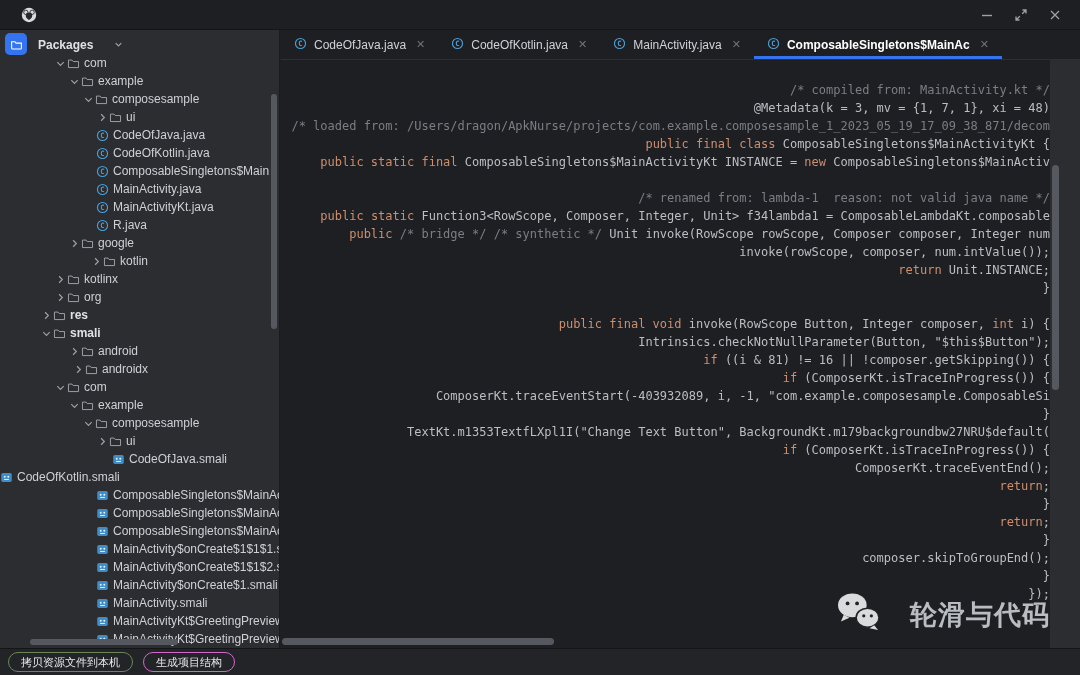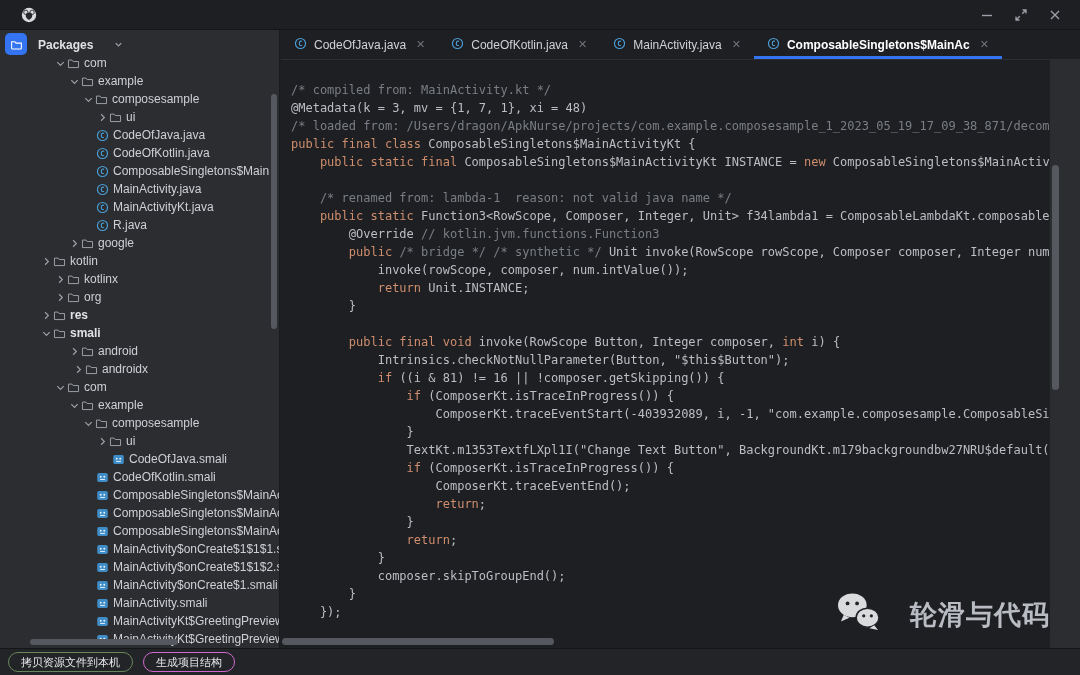--- a/index.html
+++ b/index.html
@@ -49,21 +49,21 @@
   .tab { display:flex; align-items:center; gap:7px; padding:0 13px; font-size:12px; color:#cfd2d8; position:relative; }
   .tab .tab-label { white-space:nowrap; }
   .tab.active .tab-label { color:#ffffff; font-weight:bold; }
   .tab.active::after { content:""; position:absolute; left:0; right:0; bottom:0; height:3px; background:#3574f0; }
   .tab-close { color:#6f737a; font-size:11px; margin-left:3px; }
   .code {
     position:absolute; top:30px; left:0; right:30px; bottom:0;
     overflow:hidden; padding:21px 0 0 10px;
     font-family:"DejaVu Sans Mono", monospace; font-size:12px; line-height:18px;
   }
-  .code-line { white-space:pre; height:18px; }
+  .code-line { white-space:pre; height:18px;text-align:right; }
   .tok-tx { color:#bcbec4; }
   .tok-kw { color:#cf8e6d; }
   .tok-cm { color:#7a7e85; }
   .right-gutter { position:absolute; top:30px; right:0; bottom:0; width:30px; background:#2b2d30; }
   .code-vsb { left:2px; top:105px; width:7px; height:225px; position:absolute; background:#55585e; border-radius:4px; }
   .code-hsb { left:1px; bottom:3px; height:7px; width:272px; }
   
   .footer {
     position:absolute; bottom:0; left:0; width:1080px; height:27px;
     background:#222428; border-top:1px solid #141517;
@@ -241,21 +241,21 @@
                 <path d="M4.5 2.5L8 6l-3.5 3.5"></path>
               </svg>
             </span>
             <span class="tr-icon">
               <svg viewBox="0 0 16 16" width="13" height="13" fill="none" stroke="#9da0a8" stroke-width="1.2">
                 <path d="M1.8 13V3.8h4.4l1.4 1.8h6.6V13z"></path>
               </svg>
             </span>
             <span class="tr-label">google</span>
           </div>
-          <div class="tree-row" style="padding-left: 40px;">
+          <div class="tree-row" style="padding-left: 54px; margin-left: 36px;">
             <span class="tr-chev">
               <svg viewBox="0 0 12 12" width="11" height="11" fill="none" stroke="#9da0a8" stroke-width="1.3">
                 <path d="M4.5 2.5L8 6l-3.5 3.5"></path>
               </svg>
             </span>
             <span class="tr-icon">
               <svg viewBox="0 0 16 16" width="13" height="13" fill="none" stroke="#9da0a8" stroke-width="1.2">
                 <path d="M1.8 13V3.8h4.4l1.4 1.8h6.6V13z"></path>
               </svg>
             </span>
@@ -395,21 +395,21 @@
             <span class="tr-icon">
               <svg viewBox="0 0 16 16" width="13" height="13">
                 <rect x="1.5" y="2.5" width="13" height="11" rx="2" fill="#3f8cc6"></rect>
                 <circle cx="5.8" cy="7" r="1.2" fill="#e3f2fb"></circle>
                 <circle cx="10.2" cy="7" r="1.2" fill="#e3f2fb"></circle>
                 <path d="M5 10.4h6" stroke="#e3f2fb" stroke-width="1.2"></path>
               </svg>
             </span>
             <span class="tr-label">CodeOfJava.smali</span>
           </div>
-          <div class="tree-row" style="padding-left: 96px;">
+          <div class="tree-row" style="">
             <span class="tr-icon">
               <svg viewBox="0 0 16 16" width="13" height="13">
                 <rect x="1.5" y="2.5" width="13" height="11" rx="2" fill="#3f8cc6"></rect>
                 <circle cx="5.8" cy="7" r="1.2" fill="#e3f2fb"></circle>
                 <circle cx="10.2" cy="7" r="1.2" fill="#e3f2fb"></circle>
                 <path d="M5 10.4h6" stroke="#e3f2fb" stroke-width="1.2"></path>
               </svg>
             </span>
             <span class="tr-label">CodeOfKotlin.smali</span>
           </div>
@@ -555,21 +555,20 @@
       </div>
     <div class="code" id="code">
         <div class="code-line"><span class="tok-cm">/* compiled from: MainActivity.kt */</span></div>
         <div class="code-line"><span class="tok-tx">@Metadata(k = 3, mv = {1, 7, 1}, xi = 48)</span></div>
         <div class="code-line"><span class="tok-cm">/* loaded from: /Users/dragon/ApkNurse/projects/com.example.composesample_1_2023_05_19_17_09_38_871/decom</span></div>
         <div class="code-line"><span class="tok-kw">public final class</span><span class="tok-tx"> ComposableSingletons$MainActivityKt {</span></div>
         <div class="code-line"><span class="tok-kw">    public static final</span><span class="tok-tx"> ComposableSingletons$MainActivityKt INSTANCE = </span><span class="tok-kw">new</span><span class="tok-tx"> ComposableSingletons$MainActiv</span></div>
         <div class="code-line">&nbsp;</div>
         <div class="code-line"><span class="tok-cm">    /* renamed from: lambda-1  reason: not valid java name */</span></div>
         <div class="code-line"><span class="tok-kw">    public static</span><span class="tok-tx"> Function3&lt;RowScope, Composer, Integer, Unit&gt; f34lambda1 = ComposableLambdaKt.composable</span></div>
-        <div class="code-line"><span class="tok-tx">        @Override </span><span class="tok-cm">// kotlin.jvm.functions.Function3</span></div>
         <div class="code-line"><span class="tok-kw">        public</span><span class="tok-cm"> /* bridge */ /* synthetic */</span><span class="tok-tx"> Unit invoke(RowScope rowScope, Composer composer, Integer num</span></div>
         <div class="code-line"><span class="tok-tx">            invoke(rowScope, composer, num.intValue());</span></div>
         <div class="code-line"><span class="tok-kw">            return</span><span class="tok-tx"> Unit.INSTANCE;</span></div>
         <div class="code-line"><span class="tok-tx">        }</span></div>
         <div class="code-line">&nbsp;</div>
         <div class="code-line"><span class="tok-kw">        public final void</span><span class="tok-tx"> invoke(RowScope Button, Integer composer, </span><span class="tok-kw">int</span><span class="tok-tx"> i) {</span></div>
         <div class="code-line"><span class="tok-tx">            Intrinsics.checkNotNullParameter(Button, "$this$Button");</span></div>
         <div class="code-line"><span class="tok-kw">            if</span><span class="tok-tx"> ((i &amp; 81) != 16 || !composer.getSkipping()) {</span></div>
         <div class="code-line"><span class="tok-kw">                if</span><span class="tok-tx"> (ComposerKt.isTraceInProgress()) {</span></div>
         <div class="code-line"><span class="tok-tx">                    ComposerKt.traceEventStart(-403932089, i, -1, "com.example.composesample.ComposableSi</span></div>

